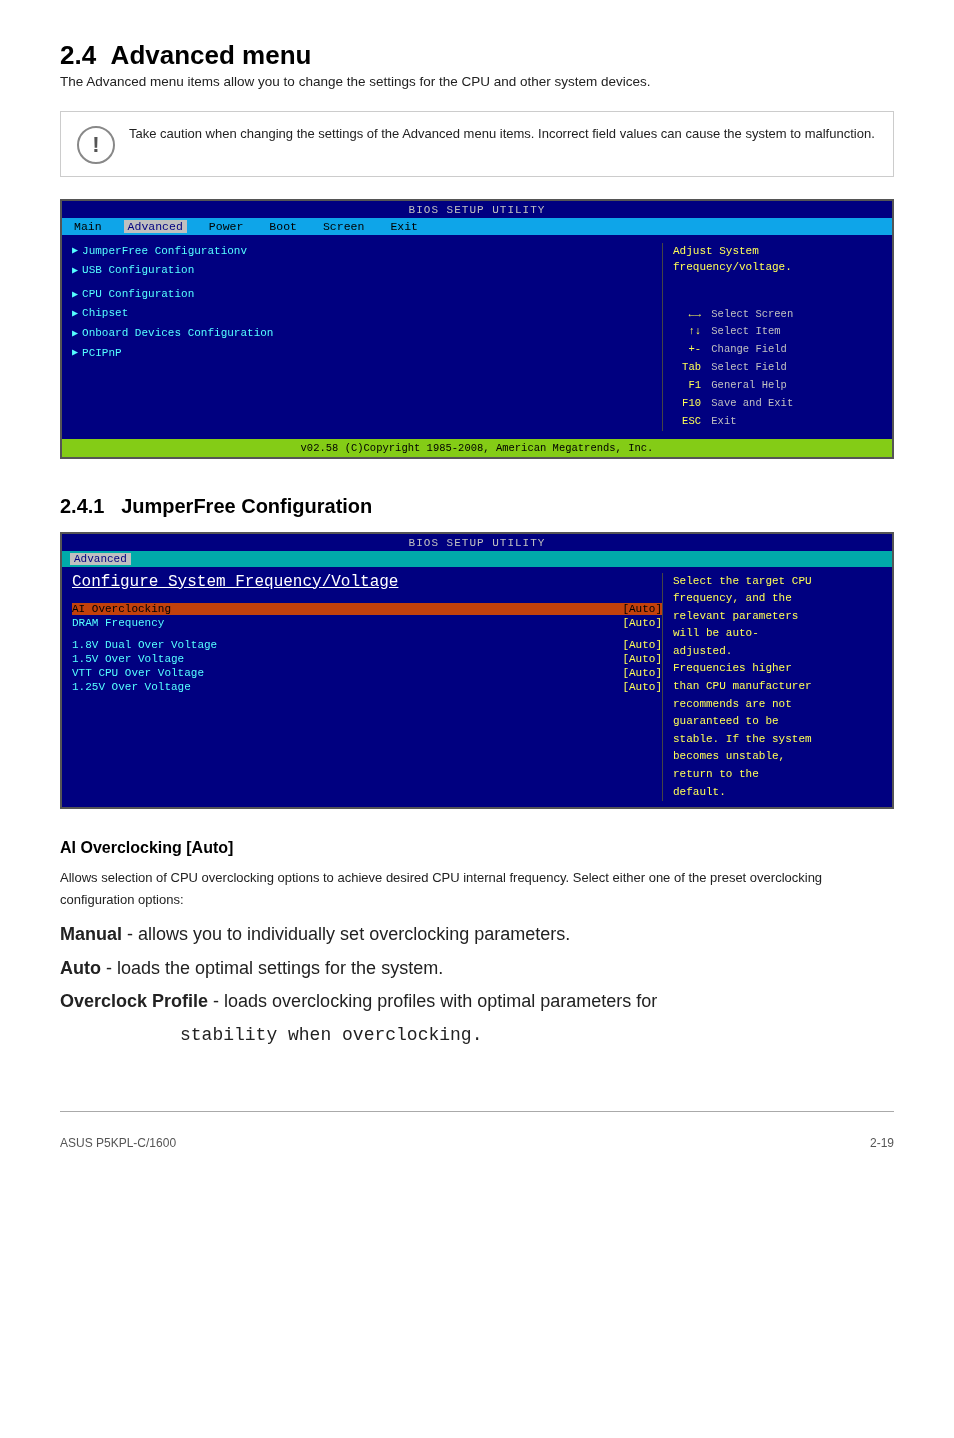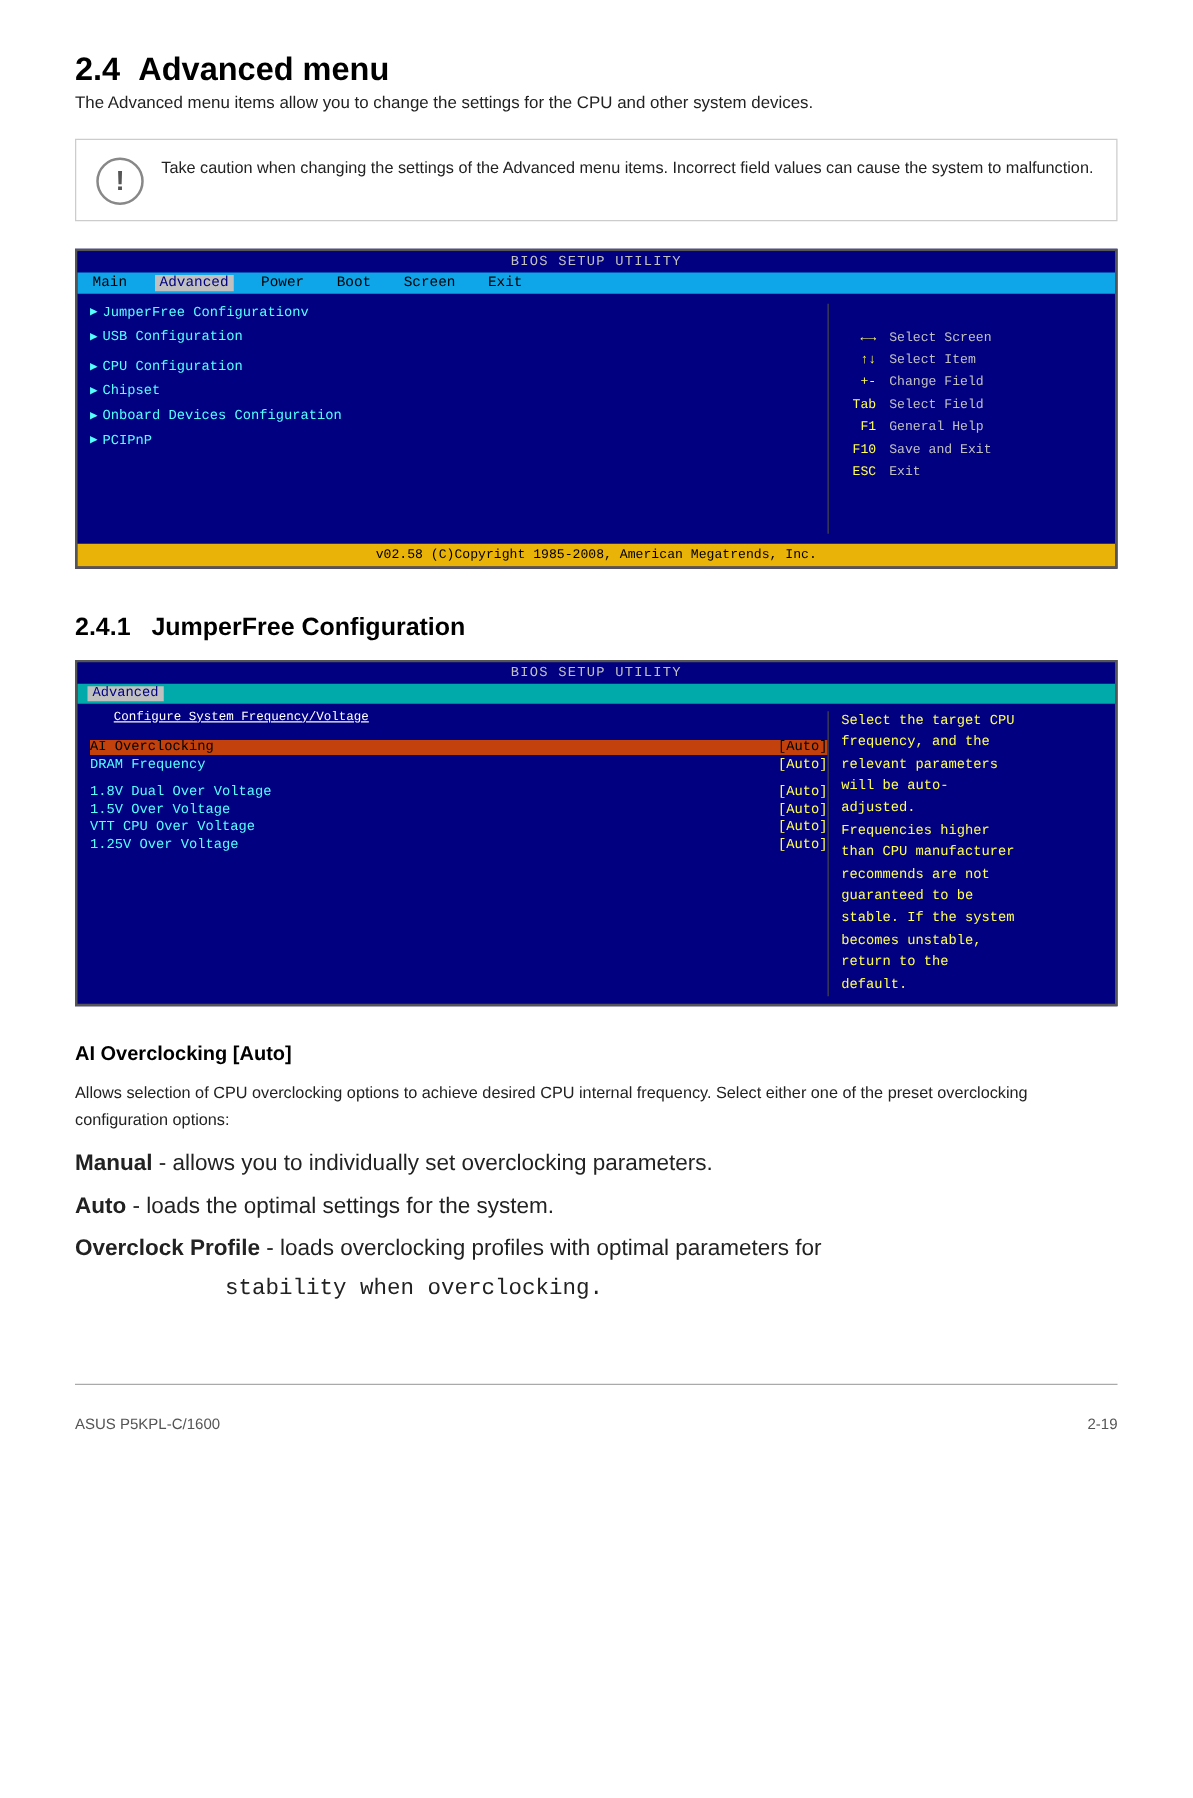--- a/index.html
+++ b/index.html
@@ -144,21 +144,21 @@
       width: 28px;
       color: #ffff55;
       text-align: right;
     }
 
     .bios-keys .key-desc {
       color: #c0c0c0;
     }
 
     .bios-footer {
-      background: #eab308;
+      background: #84cc16;
       color: #000;
       text-align: center;
       padding: 3px 0;
       font-size: 10.5px;
     }
 
     
     .subsection-title {
       font-size: 20px;
       font-weight: bold;
@@ -212,24 +212,23 @@
       width: 220px;
       color: #ffff55;
       font-size: 11px;
       line-height: 1.6;
       padding-left: 10px;
       border-left: 1px solid #444;
     }
 
     .config-section-label {
       color: #fff;
-      font-size: 10px;
+      font-size: 16px;
       margin-bottom: 4px;
       text-decoration: underline;
-      margin-left: 19px;
     }
 
     .config-row {
       display: flex;
       color: #55ffff;
       font-size: 11px;
       margin-bottom: 2px;
     }
 
     .config-row.selected {
@@ -345,20 +344,21 @@
           <span class="arrow">▶</span>
           <span>Onboard Devices Configuration</span>
         </div>
         <div class="bios-menu-item">
           <span class="arrow">▶</span>
           <span>PCIPnP</span>
         </div>
       </div>
     </div>
     <div class="bios-right">
+      <div style="margin-bottom:30px;">Adjust System<br>frequency/voltage.</div>
       <div class="bios-keys">
         <div class="key-row">
             <span class="key-sym">←→</span>
             <span class="key-desc">&nbsp;Select Screen</span>
           </div>
         <div class="key-row">
             <span class="key-sym">↑↓</span>
             <span class="key-desc">&nbsp;Select Item</span>
           </div>
         <div class="key-row">

